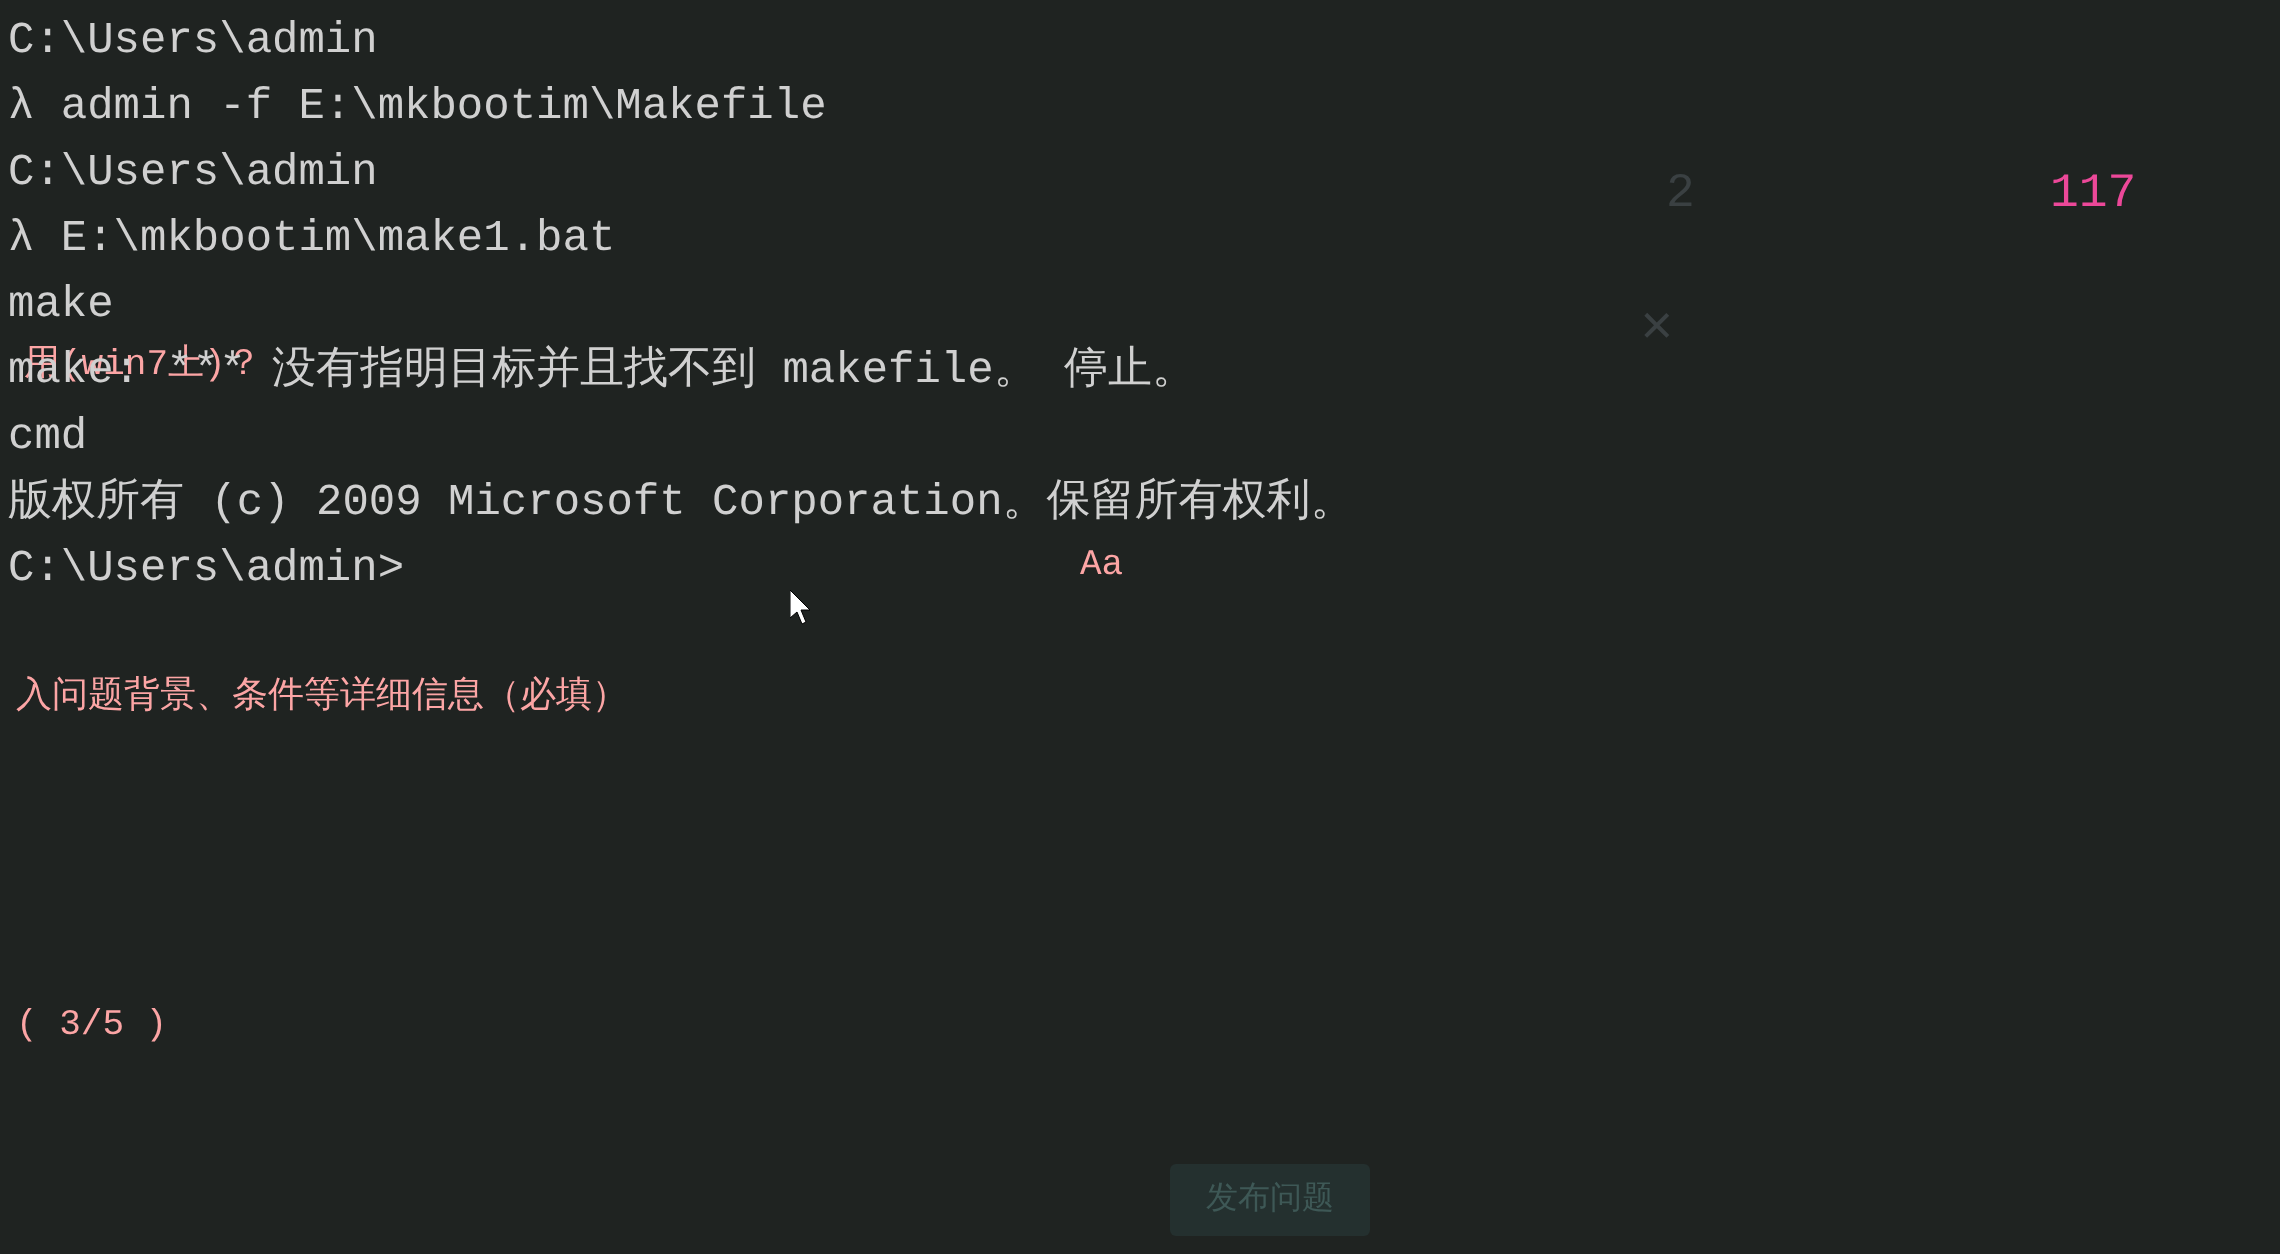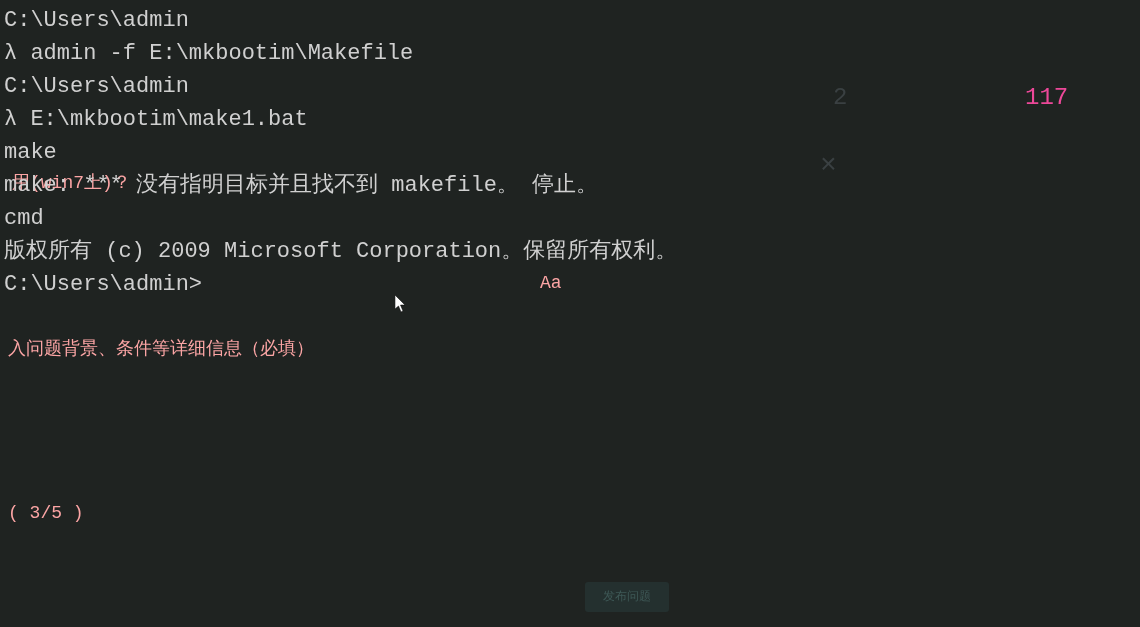--- a/index.html
+++ b/index.html
@@ -62,21 +62,21 @@
     .bg-tags {
       top: 500px;
       left: 8px;
     }
     .bg-btn {
       position: absolute;
       top: 582px;
       left: 585px;
       background-color: #24302f;
       color: #3e5856;
-      font-size: 12px;
+      font-size: 16px;
       padding: 6px 18px;
       border-radius: 3px;
       z-index: -1;
     }
     .bg-stat2 {
       top: 80px;
       left: 833px;
       font-size: 24px;
       color: #3a4042;
     }

